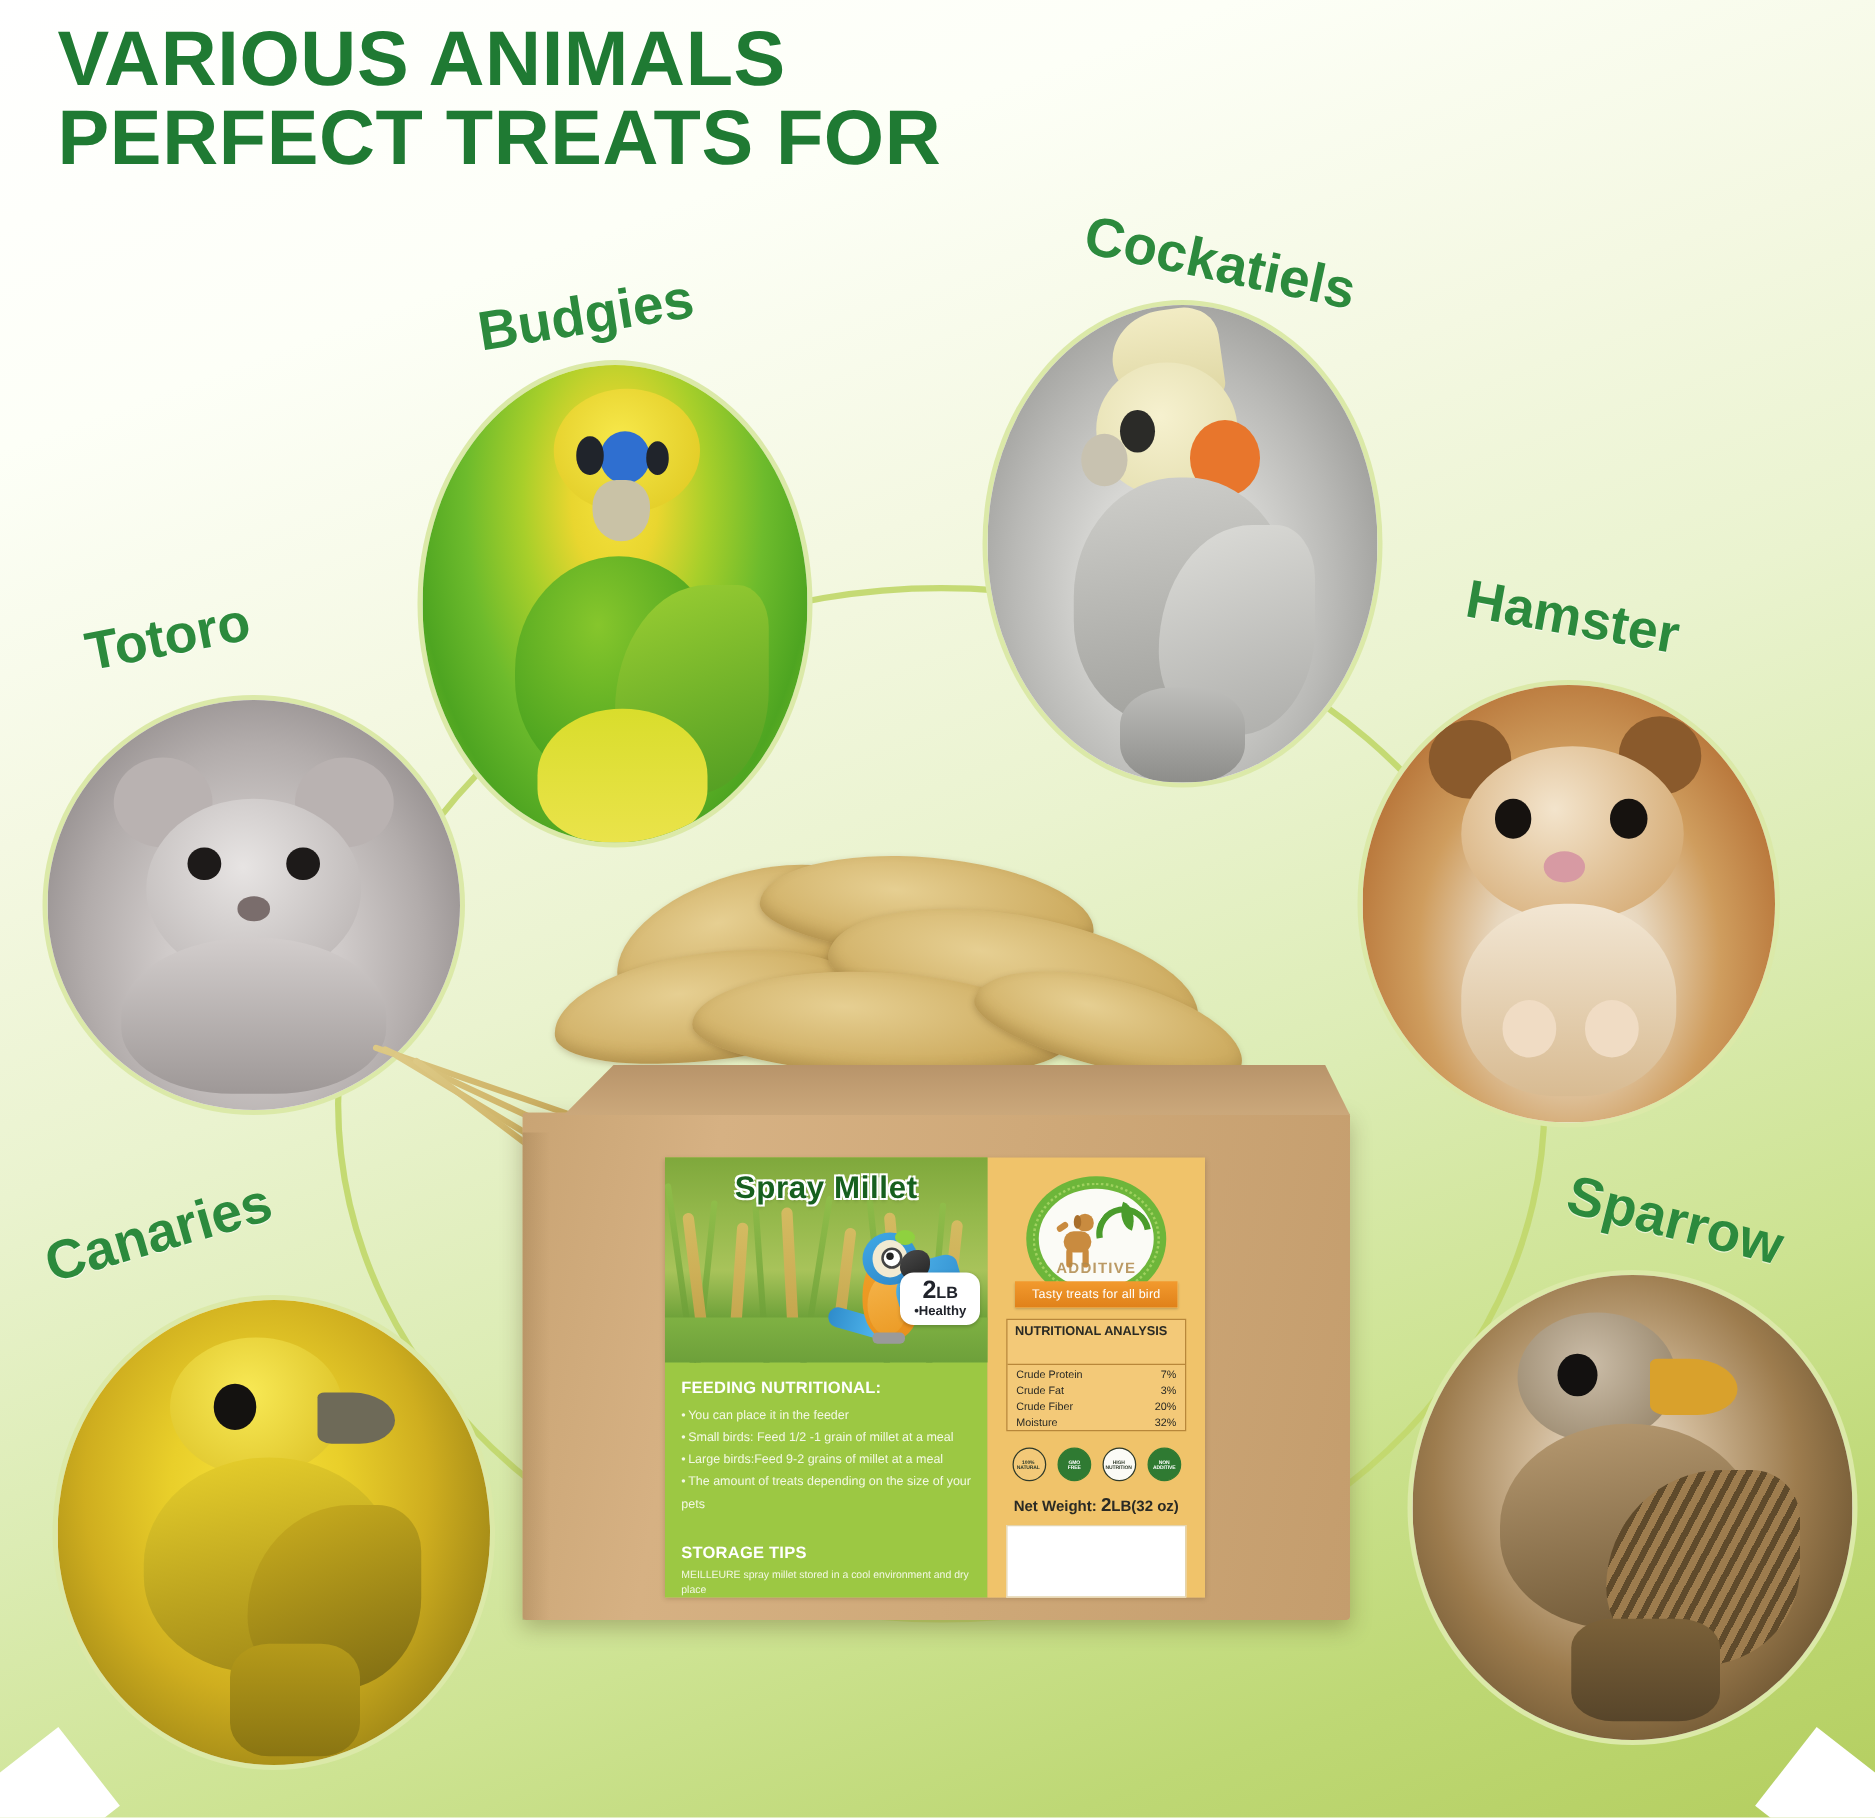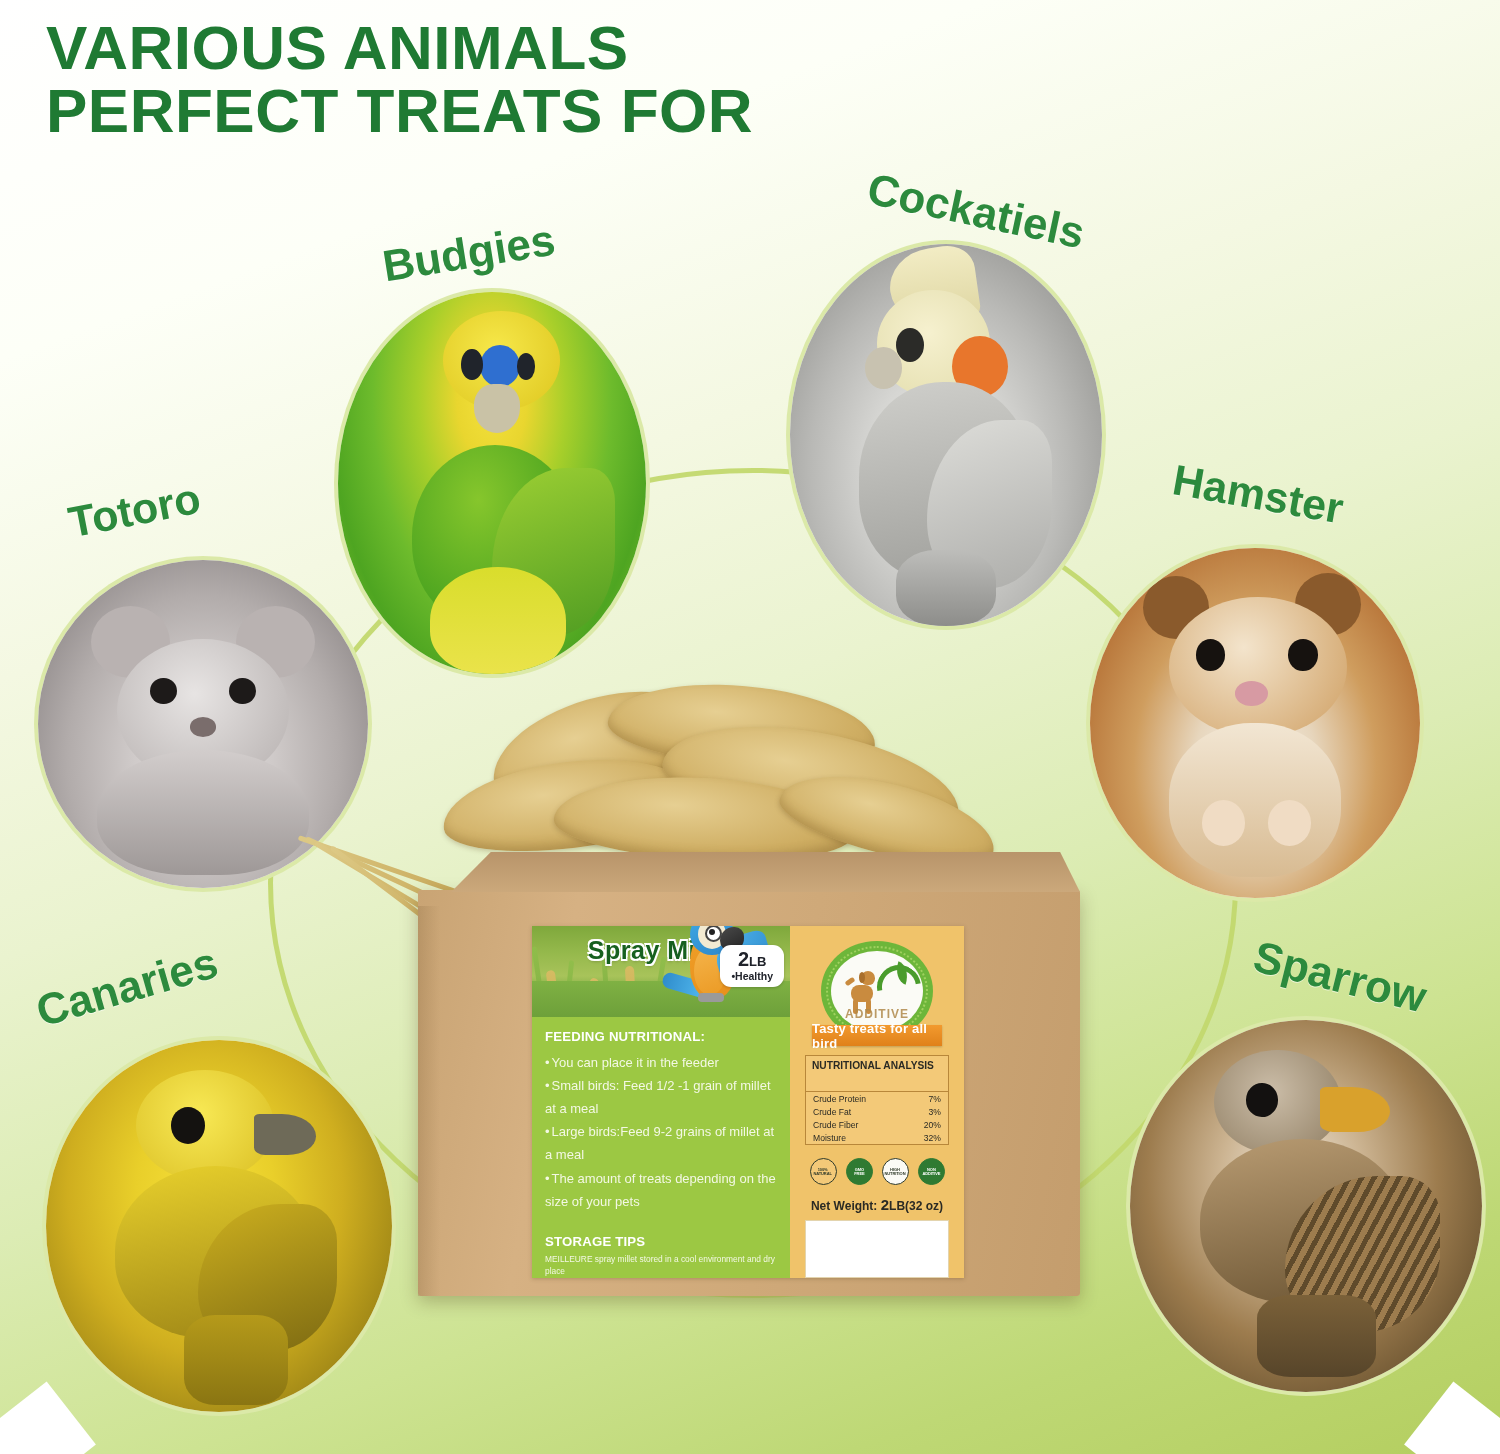--- a/index.html
+++ b/index.html
@@ -108,21 +108,21 @@
 
   .wt-badge{position:absolute;right:6px;bottom:30px;background:#ffffff;border-radius:11px;
      padding:4px 11px 5px;text-align:center;box-shadow:0 1px 3px rgba(0,0,0,.2);}
   .wt-badge .wt-main{font-size:20px;font-weight:bold;color:#20232b;line-height:1;}
   .wt-badge .wt-main i{font-style:normal;font-size:13px;}
   .wt-badge .wt-sub{font-size:10.5px;font-weight:bold;color:#20232b;margin-top:1px;}
 
   .feed{padding:12px 11px 0 13px;color:#ffffff;flex:1;}
   .feed h4{margin:0 0 7px 0;font-size:13.2px;font-weight:bold;letter-spacing:.2px;}
   .feed ul{margin:0;padding:0;list-style:none;}
-  .feed li{font-size:13px;line-height:1.78;color:#f3f8e4;}
+  .feed li{font-size:10px;line-height:1.78;color:#f3f8e4;}
   .feed li:before{content:"•";margin-right:2px;}
   .stor{margin-top:21px;}
   .stor h4{margin:0 0 4px 0;font-size:13.2px;font-weight:bold;color:#fff;}
   .stor p{margin:0;font-size:8.4px;color:#f3f8e4;line-height:1.5;}
 
   
   .logo{margin-top:15px;width:112px;height:112px;position:relative;}
   .logo-outer{position:absolute;inset:0;border-radius:50%;background:#6db63a;}
   .logo-inner{position:absolute;inset:10px;border-radius:50%;background:#fbfbf6;}
   .logo-ring{position:absolute;inset:5px;border-radius:50%;border:2px dotted #9fd15f;}
@@ -138,21 +138,21 @@
   .dog .d-ear{left:10px;top:3px;width:6px;height:11px;border-radius:50%;background:#a96f2c;}
   .dog .d-leg1{left:4px;top:30px;width:5px;height:15px;}
   .dog .d-leg2{left:17px;top:30px;width:5px;height:15px;}
   .dog .d-tail{left:-4px;top:10px;width:10px;height:5px;border-radius:4px;transform:rotate(-35deg);}
   .brandname{position:absolute;left:0;right:0;top:66px;text-align:center;
      font-size:12px;font-weight:bold;color:#b08a4c;letter-spacing:1px;opacity:.85;}
   .ribbon{position:absolute;left:-9px;right:-9px;top:84px;height:21px;
      background:linear-gradient(180deg,#f29a2e,#e0811a);
      display:flex;align-items:center;justify-content:center;
      box-shadow:0 1px 2px rgba(0,0,0,.2);}
-  .ribbon span{font-size:13px;font-weight:bold;color:#ffffff;letter-spacing:.2px;}
+  .ribbon span{font-size:10px;font-weight:normal;color:#ffffff;letter-spacing:.2px;}
 
   .nutri{margin-top:14px;width:142px;border:1.4px solid #b8873a;background:#f3c978;}
   .nutri h5{margin:0;padding:4px 6px 20px;font-size:10.2px;font-weight:bold;color:#2a2a24;
      border-bottom:1.4px solid #b8873a;}
   .nutri table{width:100%;border-collapse:collapse;}
   .nutri td{font-size:8.6px;color:#2a2a24;padding:2px 7px 1px;}
   .nutri td.v{text-align:right;}
 
   .badges{margin-top:13px;display:flex;gap:9px;}
   .bdg{width:25px;height:25px;border-radius:50%;position:relative;

